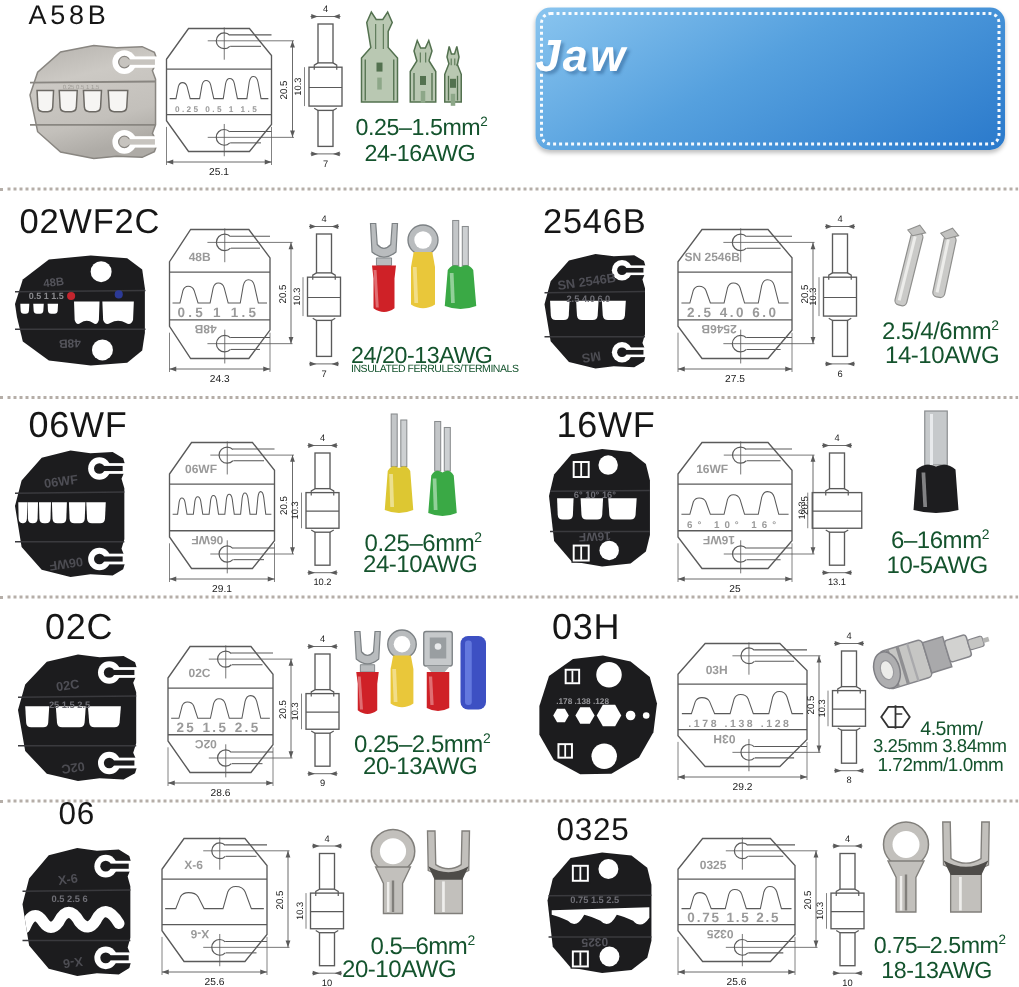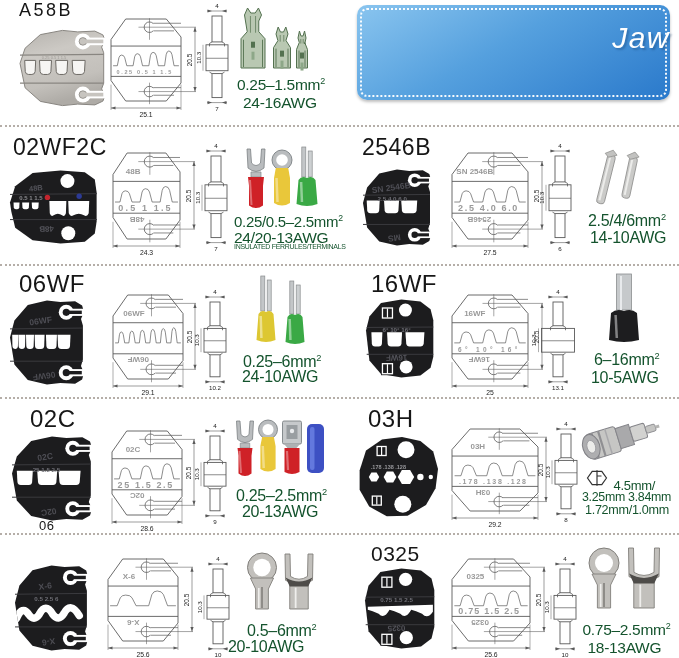--- a/index.html
+++ b/index.html
@@ -2,21 +2,21 @@
 <html><head><meta charset="utf-8"><style>*{margin:0;padding:0;box-sizing:border-box}
 body{width:679px;height:658px;background:#fff;font-family:"Liberation Sans",sans-serif;overflow:hidden}
 #c{position:relative;width:679px;height:658px;background:#fff;overflow:hidden}
 .sep{position:absolute;left:0;width:679px;height:0;border-top:2px dotted #b5aea8}
 .lab{position:absolute;font-weight:normal;color:#161616;white-space:nowrap}
 .spec{position:absolute;font-weight:normal;color:#14532d;white-space:nowrap;letter-spacing:-0.3px}
 sup{font-size:58%;vertical-align:super}
 .banner{position:absolute;left:357px;top:5px;width:313px;height:95px;border-radius:10px;
 background:linear-gradient(150deg,#8ac5ef 0%,#55a0de 45%,#2a79cb 100%);box-shadow:0 2px 3px rgba(0,0,0,0.25)}
 .banner .in{position:absolute;left:3px;top:3px;right:3px;bottom:3px;border:2px dotted rgba(255,255,255,0.95);border-radius:7px}
-.banner .t{position:absolute;width:100%;text-align:right;color:#fff;font-weight:normal;font-style:italic;
+.banner .t{position:absolute;width:100%;text-align:left;color:#fff;font-weight:bold;font-style:italic;
 text-shadow:2px 2px 2px rgba(20,60,110,0.35);letter-spacing:1.5px}
 </style></head><body>
 <div id="c">
     <div class="sep" style="top:125px"></div>
     <div class="sep" style="top:264px"></div>
     <div class="sep" style="top:397px"></div>
     <div class="sep" style="top:533px"></div>
     <div class="banner">
       <div class="in"></div>
       <div class="t" style="top:16px;font-size:30px">Jaw</div>
@@ -702,25 +702,24 @@
       <path d="M 629.12,573.62 Q 644,582.16 658.88,573.62 L 654.23,583.38 L 633.77,583.38 Z" fill="#4e4c49"></path>
       <line x1="640.28" y1="584.6" x2="640.28" y2="607" stroke="#efeeec" stroke-width="1.8"></line>
     </svg>
     <div class="lab" style="left:19px;top:0px;font-size:18px;letter-spacing:2.5px">A58B</div>
     <div class="lab" style="left:13px;top:134px;font-size:23px;letter-spacing:0.5px">02WF2C</div>
     <div class="lab" style="left:362px;top:134px;font-size:23px;letter-spacing:0.5px">2546B</div>
     <div class="lab" style="left:19px;top:270px;font-size:24px;letter-spacing:0.5px">06WF</div>
     <div class="lab" style="left:371px;top:270px;font-size:24px;letter-spacing:0.5px">16WF</div>
     <div class="lab" style="left:30px;top:405px;font-size:24px;letter-spacing:0.5px">02C</div>
     <div class="lab" style="left:368px;top:405px;font-size:24px;letter-spacing:0.5px">03H</div>
-    <div class="lab" style="left:39px;top:518px;font-size:13px;letter-spacing:0.5px">06</div>
+    <div class="lab" style="left:39px;top:531px;font-size:21px;letter-spacing:0.5px">06</div>
     <div class="lab" style="left:371px;top:542px;font-size:21px;letter-spacing:0.5px">0325</div>
     <div class="spec" style="left:237px;top:76px;font-size:15.5px">0.25–1.5mm<sup>2</sup></div>
     <div class="spec" style="left:243px;top:93.5px;font-size:15.5px">24-16AWG</div>
-    <div class="spec" style="left:234px;top:212.5px;font-size:15px">0.25/0.5–2.5mm<sup>2</sup></div>
     <div class="spec" style="left:234px;top:228.5px;font-size:15.5px">24/20-13AWG</div>
     <div class="spec" style="left:234px;top:243px;font-size:7px">INSULATED FERRULES/TERMINALS</div>
     <div class="spec" style="left:588px;top:211.5px;font-size:16px">2.5/4/6mm<sup>2</sup></div>
     <div class="spec" style="left:590px;top:229px;font-size:16px">14-10AWG</div>
     <div class="spec" style="left:243px;top:353px;font-size:16px">0.25–6mm<sup>2</sup></div>
     <div class="spec" style="left:242px;top:367.5px;font-size:16px">24-10AWG</div>
     <div class="spec" style="left:594px;top:351px;font-size:16px">6–16mm<sup>2</sup></div>
     <div class="spec" style="left:591px;top:369px;font-size:16px">10-5AWG</div>
     <div class="spec" style="left:236px;top:486.5px;font-size:16px">0.25–2.5mm<sup>2</sup></div>
     <div class="spec" style="left:242px;top:503px;font-size:16px">20-13AWG</div>

